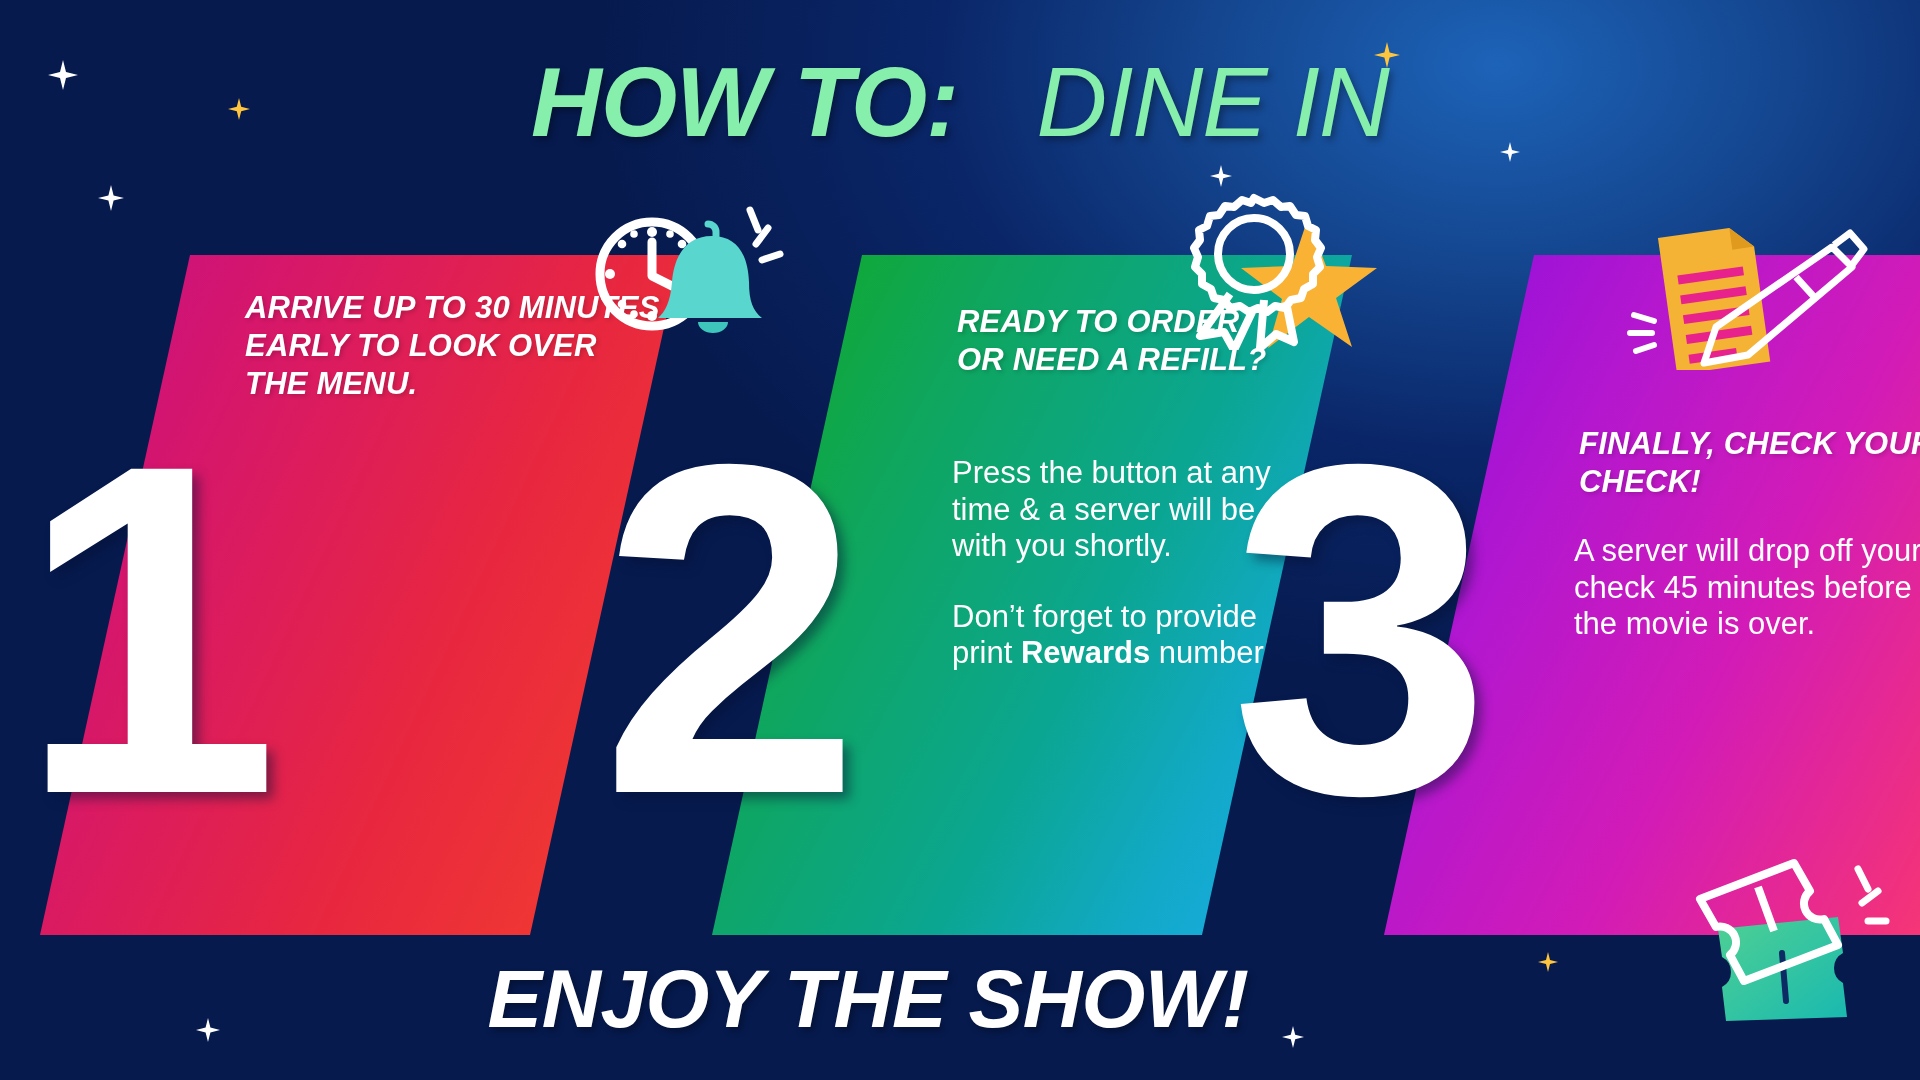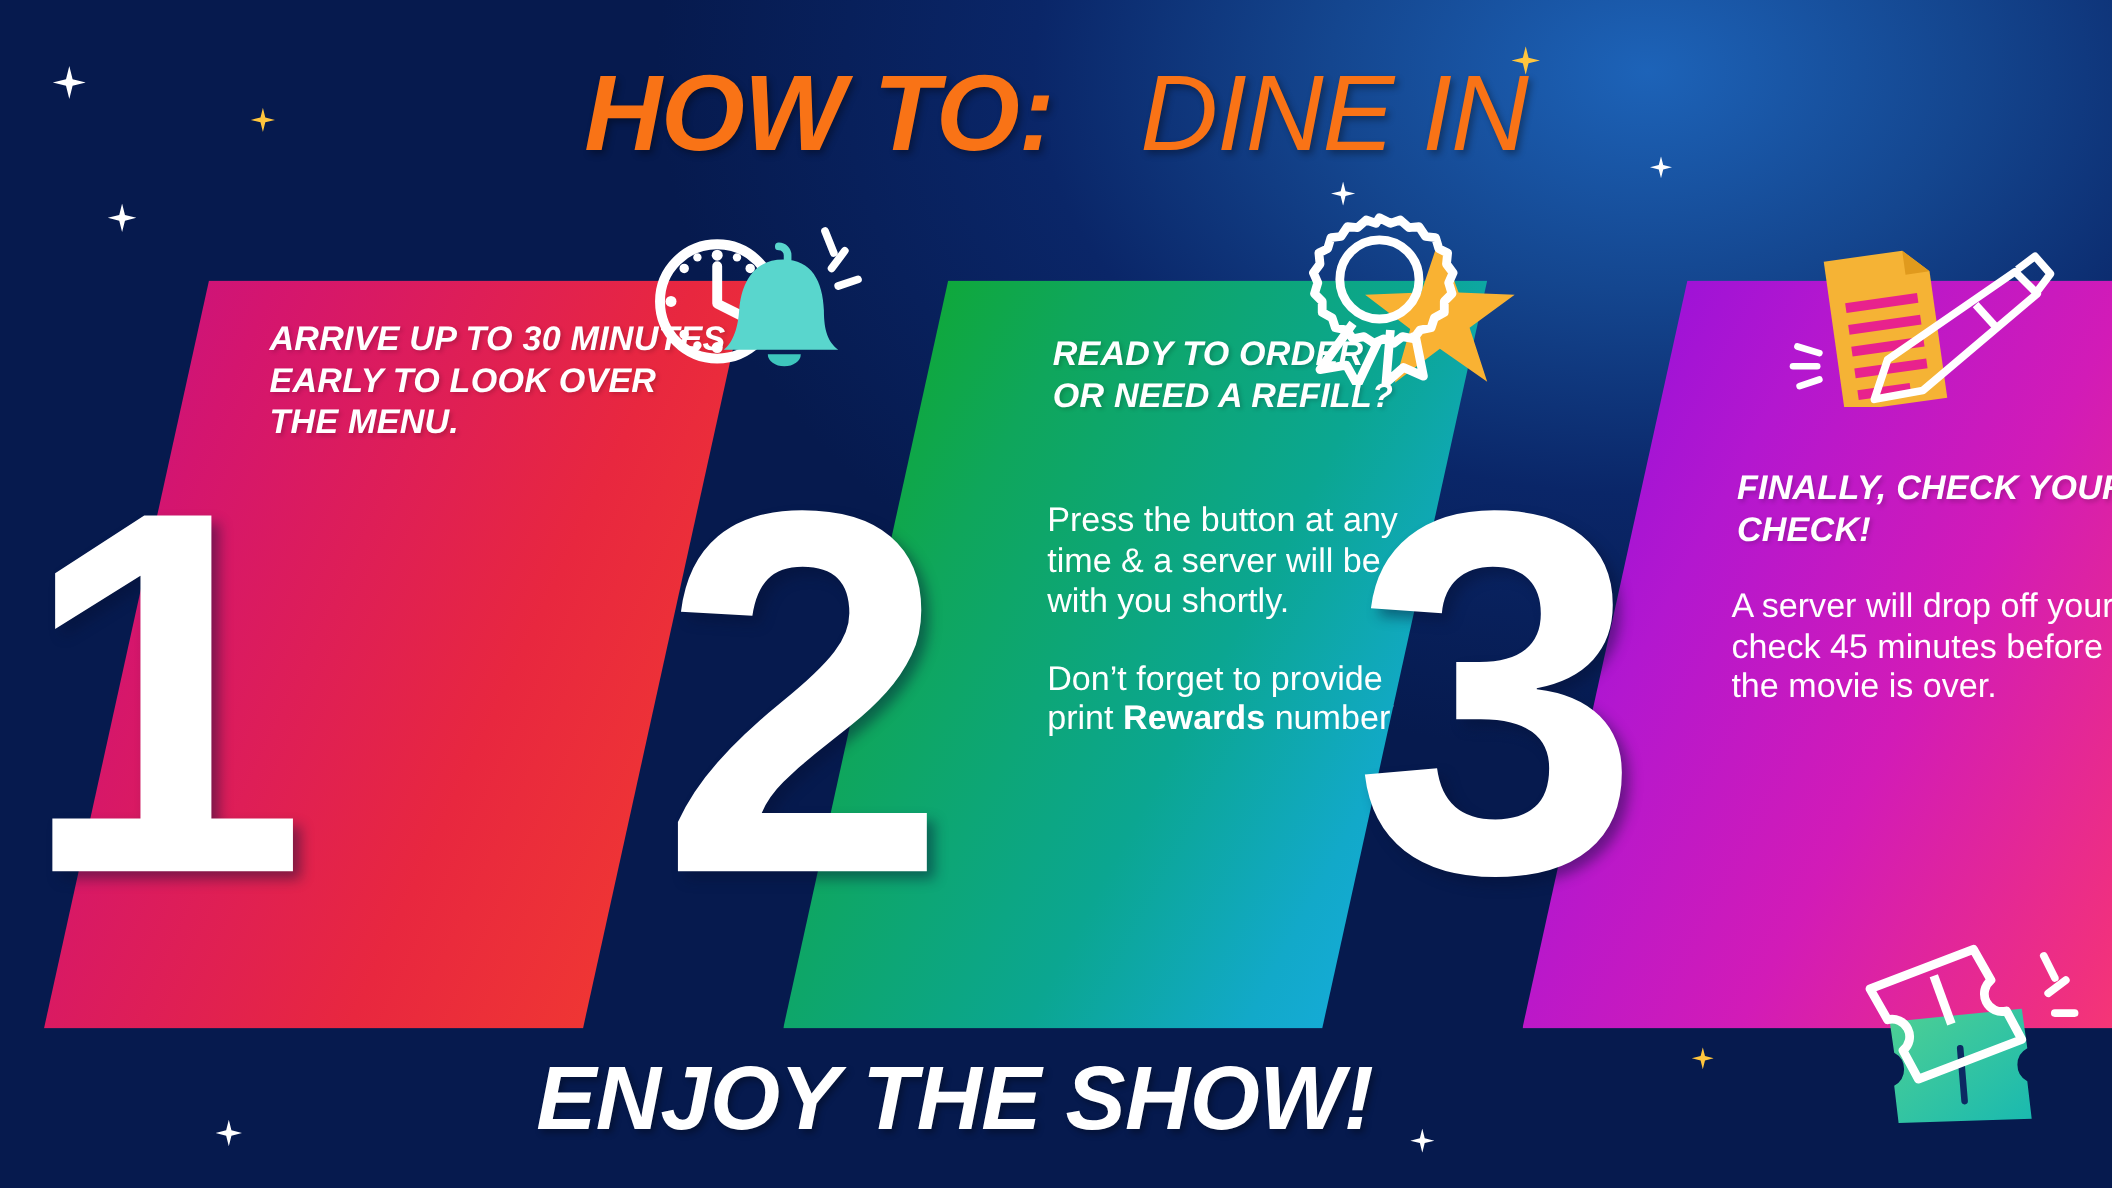--- a/index.html
+++ b/index.html
@@ -16,21 +16,21 @@
       radial-gradient(ellipse 900px 620px at 78% 6%, #1d63b8 0%, #14468f 32%, #0a2668 62%, #061a4e 100%),
       linear-gradient(160deg,#062055 0%,#08256a 40%,#071d52 100%);
   }
   .star{ position:absolute; color:#fff; line-height:1; user-select:none; }
   .star.gold{ color:#ffc53d; }
 
   
   #title{
     position:absolute; top:46px; left:0; width:1920px;
     text-align:center;
-    color:#f97316;
+    color:#86efac;
     font-size:98px;
     letter-spacing:-1px;
     white-space:nowrap;
     text-shadow:3px 4px 7px rgba(0,0,0,.33);
     z-index:30;
   }
   #title .t1{ font-weight:bold; font-style:italic; }
   #title .t2{ font-weight:normal; font-style:italic; }
 
   

